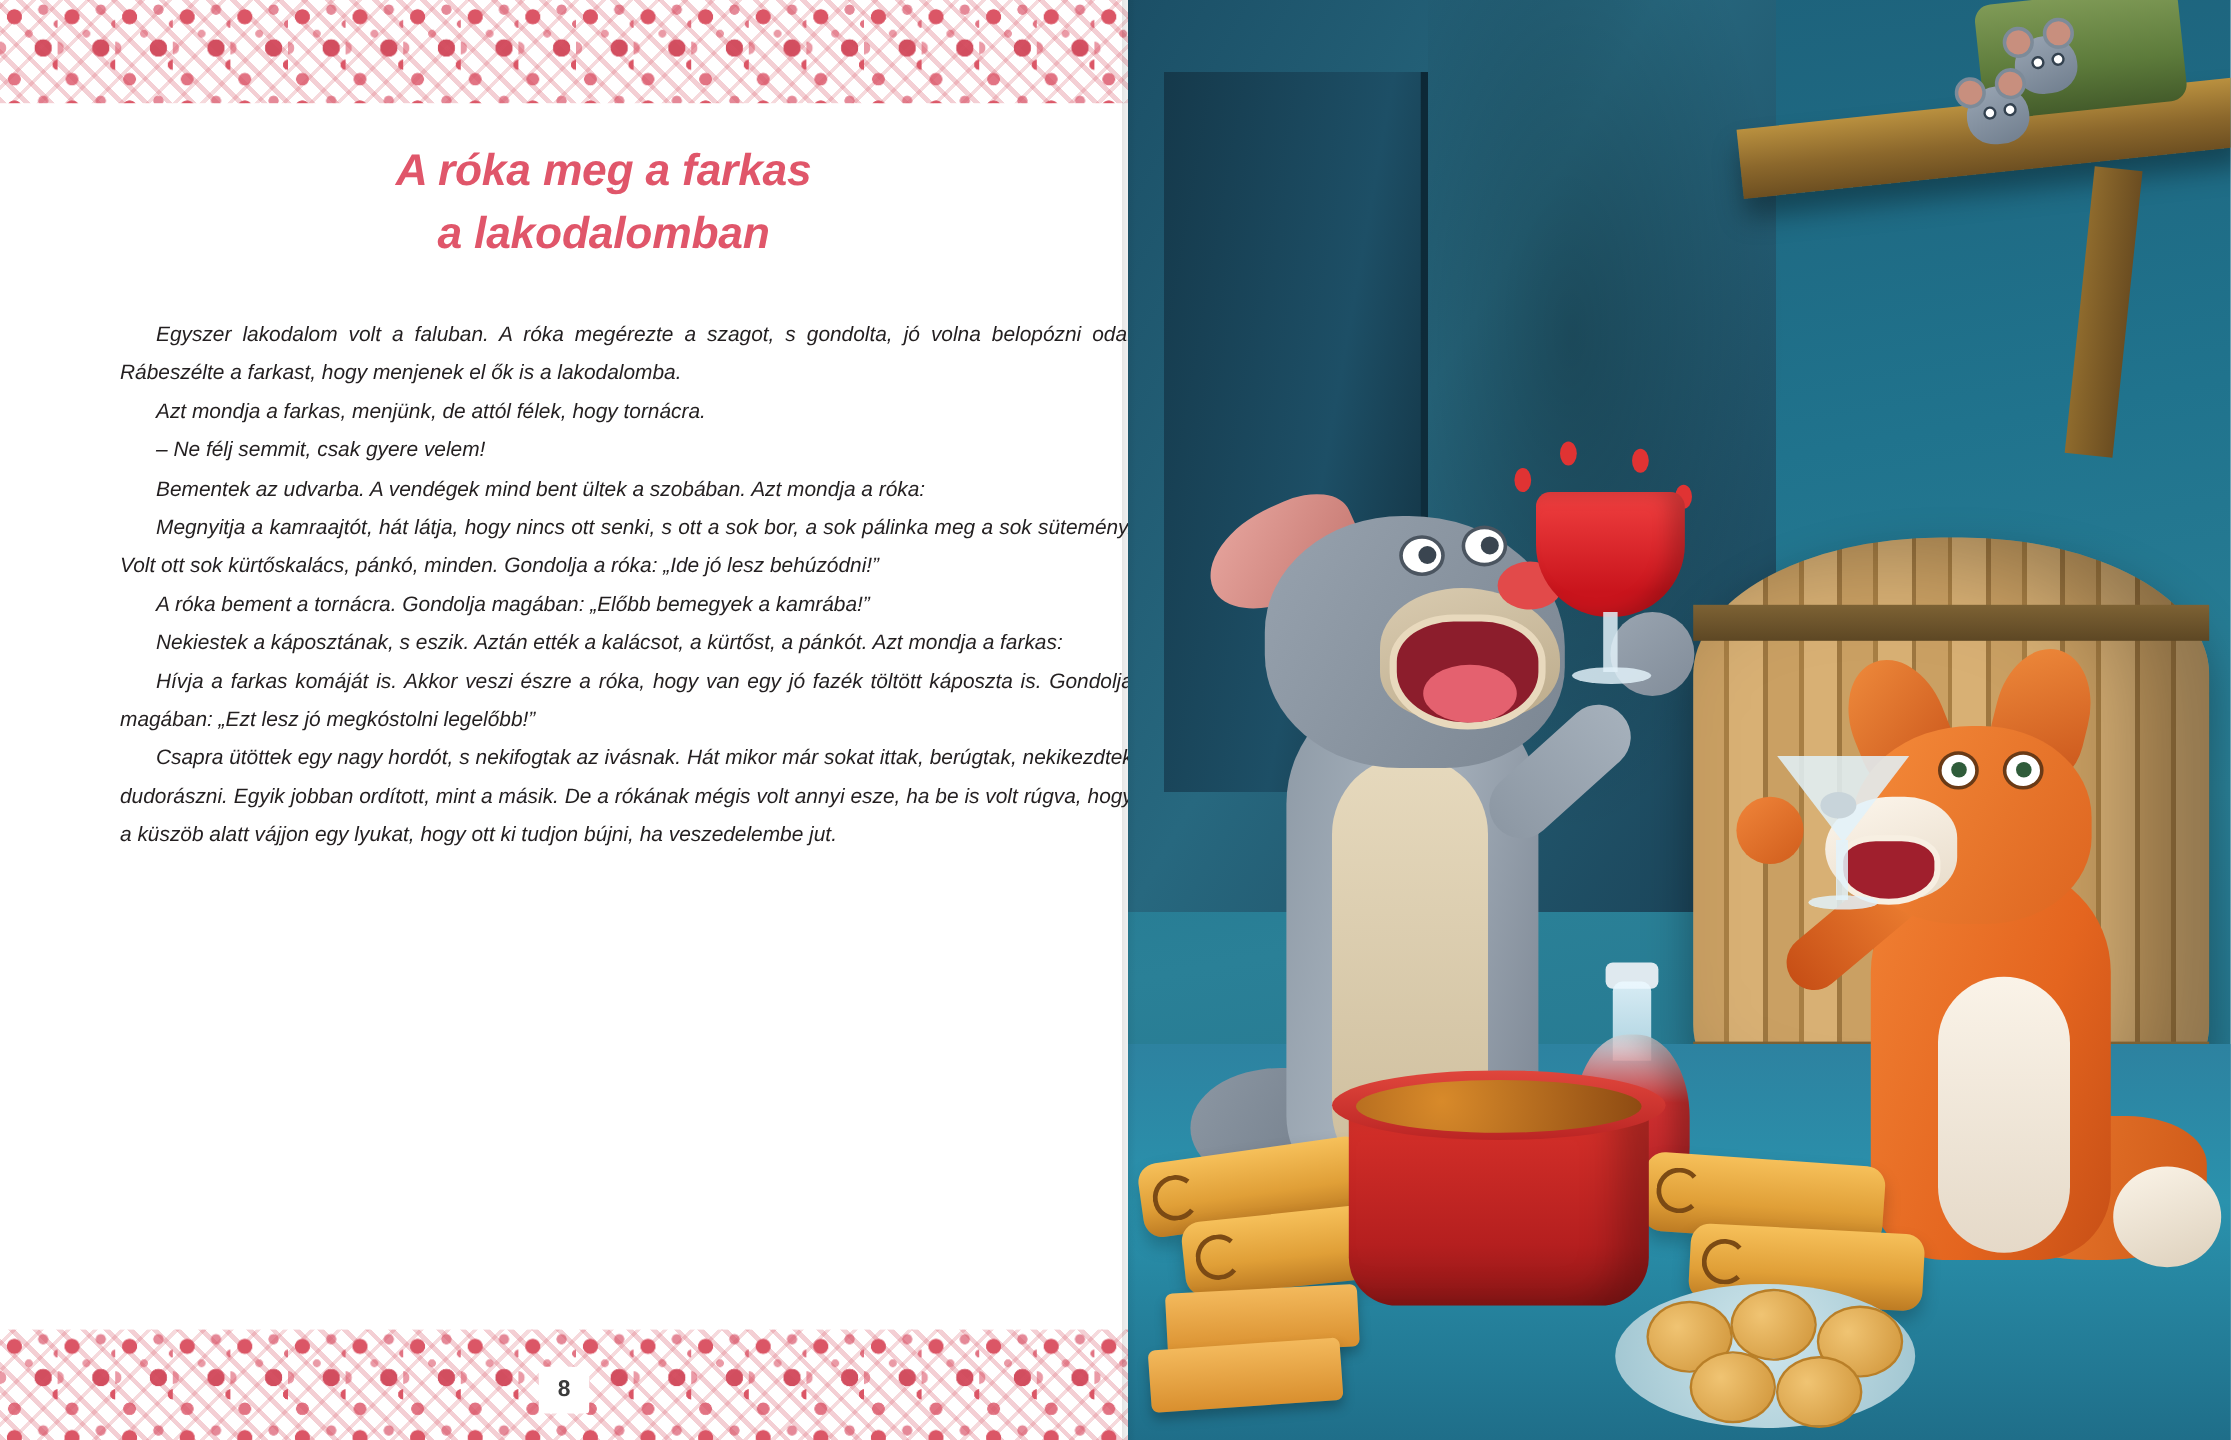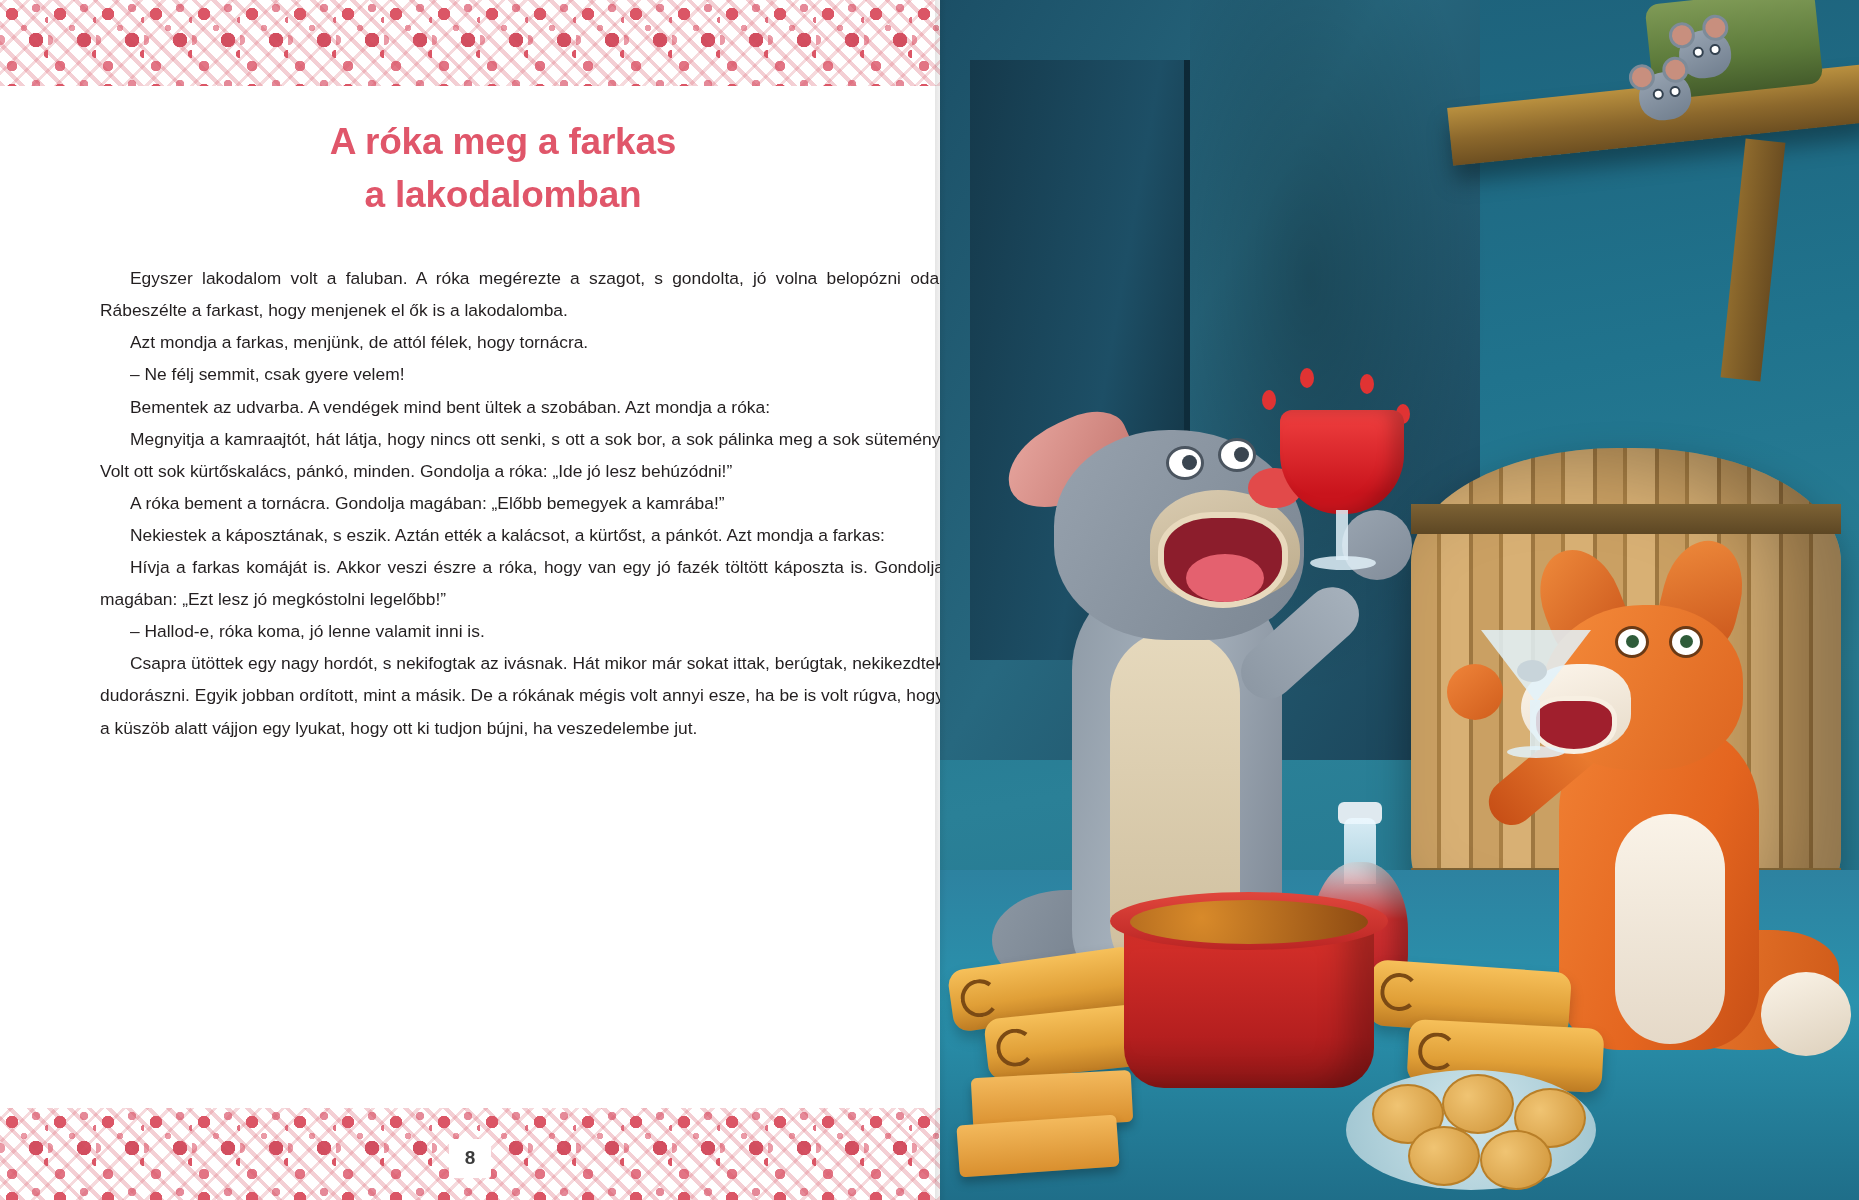--- a/index.html
+++ b/index.html
@@ -60,20 +60,21 @@
       repeating-linear-gradient(-45deg, rgba(214,72,90,0.22) 0 3px, transparent 3px 16px);
   }
 
   .left-inner {
     position: absolute;
     top: 86px;
     left: 0;
     width: 1016px;
     bottom: 92px;
     padding: 0 72px 0 100px;
+    font-style: italic;
   }
 
   .story-title {
     margin-top: 30px;
     text-align: center;
     color: #e0566a;
     font-size: 37px;
     font-weight: bold;
     line-height: 1.42;
     letter-spacing: -0.2px;
@@ -499,21 +500,20 @@
 
       <div class="story-body">
         <p>Egyszer lakodalom volt a faluban. A róka megérezte a szagot, s gondolta, jó volna belopózni oda. Rábeszélte a farkast, hogy menjenek el ők is a lakodalomba.</p>
         <p>Azt mondja a farkas, menjünk, de attól félek, hogy tornácra.</p>
         <p class="dash">– Ne félj semmit, csak gyere velem!</p>
         <p>Bementek az udvarba. A vendégek mind bent ültek a szobában. Azt mondja a róka:</p>
         <p>Megnyitja a kamraajtót, hát látja, hogy nincs ott senki, s ott a sok bor, a sok pálinka meg a sok sütemény. Volt ott sok kürtőskalács, pánkó, minden. Gondolja a róka: „Ide jó lesz behúzódni!”</p>
         <p>A róka bement a tornácra. Gondolja magában: „Előbb bemegyek a kamrába!”</p>
         <p>Nekiestek a káposztának, s eszik. Aztán ették a kalácsot, a kürtőst, a pánkót. Azt mondja a farkas:</p>
         <p>Hívja a farkas komáját is. Akkor veszi észre a róka, hogy van egy jó fazék töltött káposzta is. Gondolja magában: „Ezt lesz jó megkóstolni legelőbb!”</p>
-        <p class="dash">– Hallod-e, róka koma, jó lenne valamit inni is.</p>
         <p>Csapra ütöttek egy nagy hordót, s nekifogtak az ivásnak. Hát mikor már sokat ittak, berúgtak, nekikezdtek dudorászni. Egyik jobban ordított, mint a másik. De a rókának mégis volt annyi esze, ha be is volt rúgva, hogy a küszöb alatt vájjon egy lyukat, hogy ott ki tudjon bújni, ha veszedelembe jut.</p>
       </div>
     </div>
 
     <div class="ornament bottom"></div>
 
     <div class="page-number">
       <span class="badge">8</span>
     </div>
   </div>

